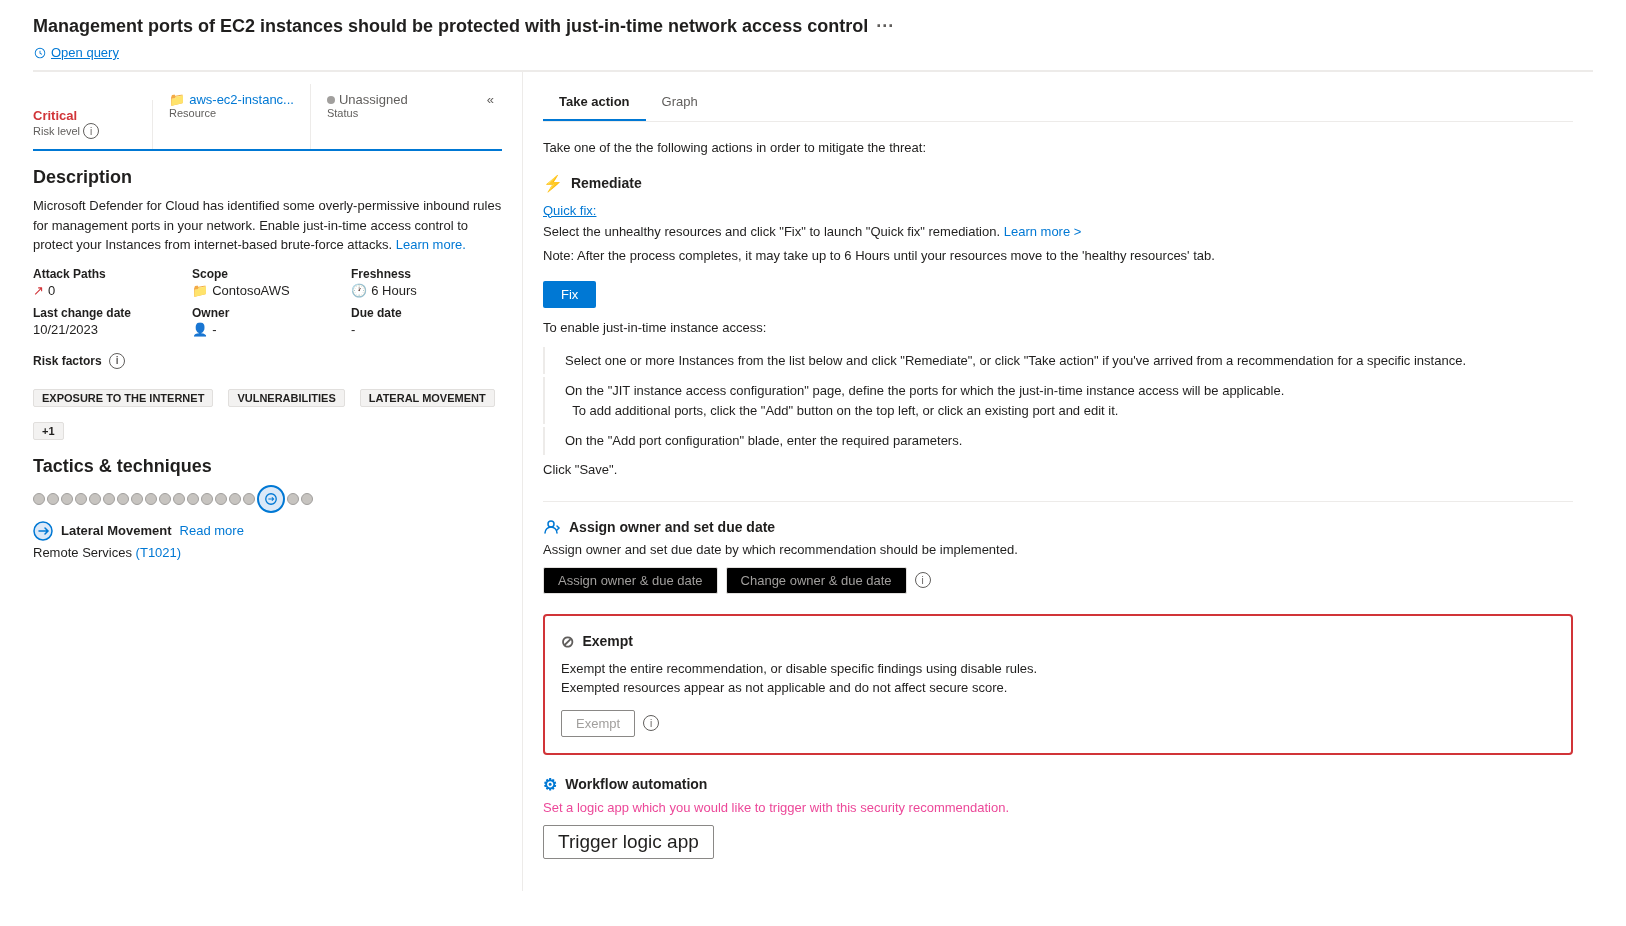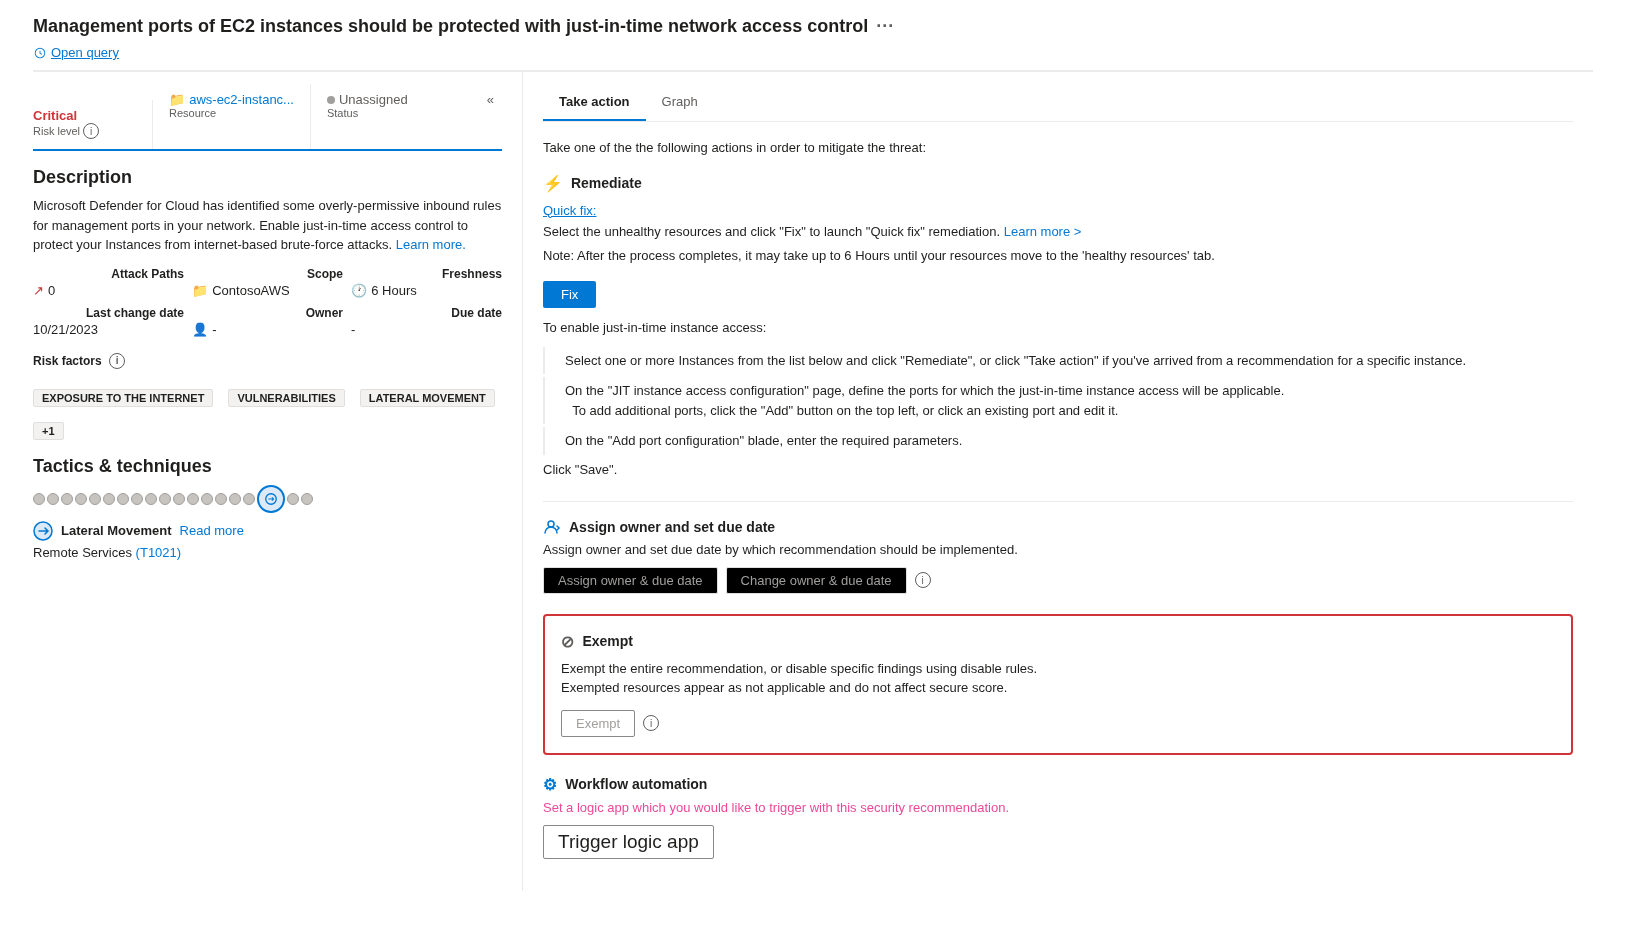--- a/index.html
+++ b/index.html
@@ -32,21 +32,21 @@
     .unassigned-cell { padding: 8px 16px; display: flex; flex-direction: column; }
     .unassigned-badge { display: flex; align-items: center; gap: 4px; font-size: 13px; color: #605e5c; }
     .dot-grey { width: 8px; height: 8px; border-radius: 50%; background: #a19f9d; display: inline-block; }
     .collapse-btn { margin-left: auto; padding: 8px; cursor: pointer; color: #605e5c; }
     
     
     .section { margin-top: 16px; margin-bottom: 12px; }
     .section-title { font-size: 18px; font-weight: 600; margin-bottom: 8px; }
     .description-text { font-size: 13px; color: #201f1e; line-height: 1.5; }
     .learn-more-link { color: #0078d4; text-decoration: none; cursor: pointer; }
-    .meta-item { display: flex; flex-direction: column; gap: 2px; text-align: right; }
+    .meta-item { display: flex; flex-direction: column; gap: 2px; }
     .meta-label { font-size: 12px; font-weight: 600; color: #201f1e; }
     .meta-value { font-size: 13px; color: #201f1e; display: flex; align-items: center; gap: 4px; }
     
     
     .risk-factors-row { display: flex; flex-wrap: wrap; gap: 15px; margin-top: 20px; }
     .risk-badge { background: #f3f2f1; border: 1px solid #e1dfdd; border-radius: 2px; padding: 2px 8px; font-size: 11px; font-weight: 600; color: #201f1e; text-transform: uppercase; }
     .risk-badge.plus { background: #f3f2f1; }
     
     
     .tactics-section { margin-top: 16px; }

